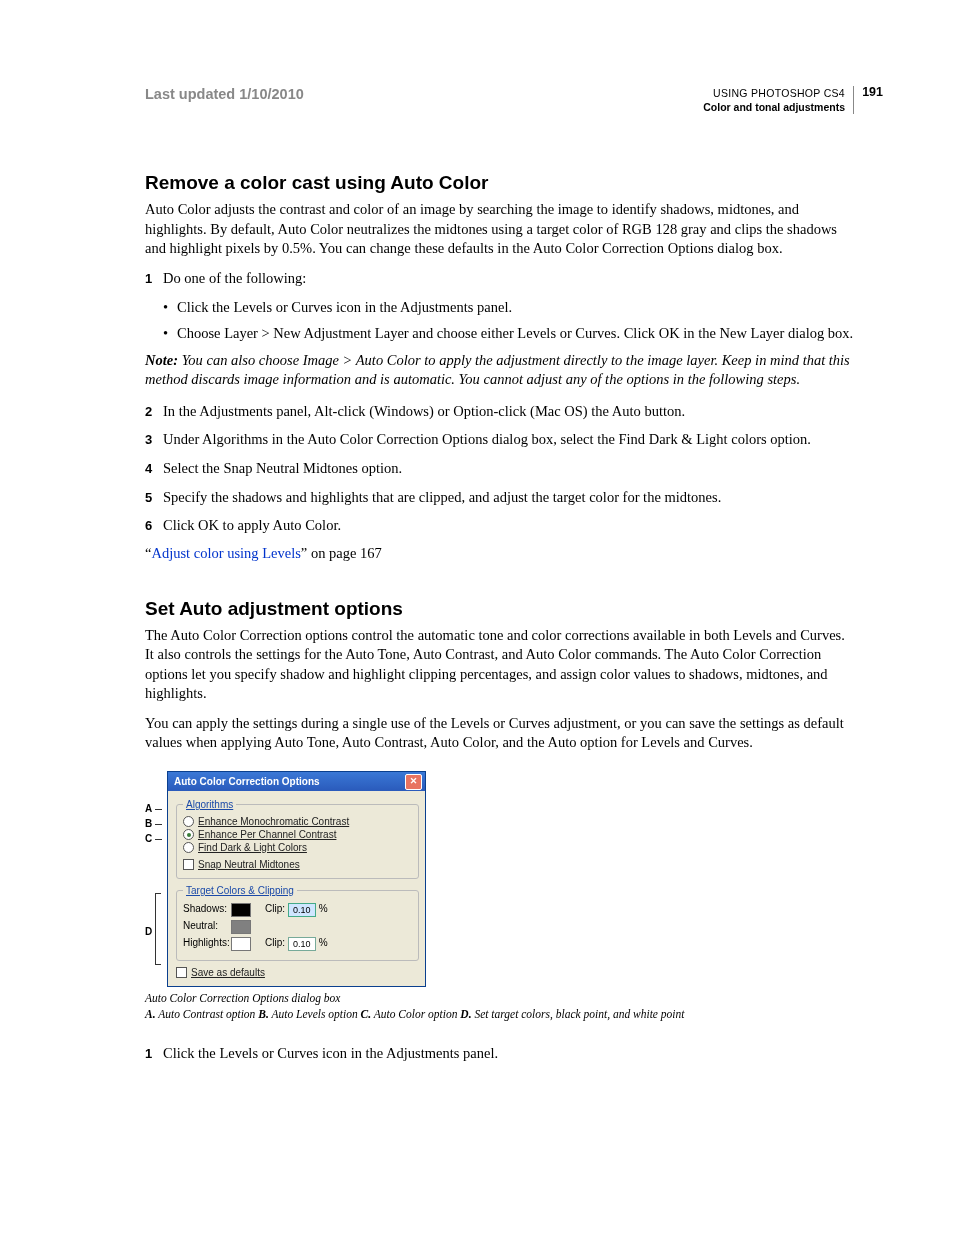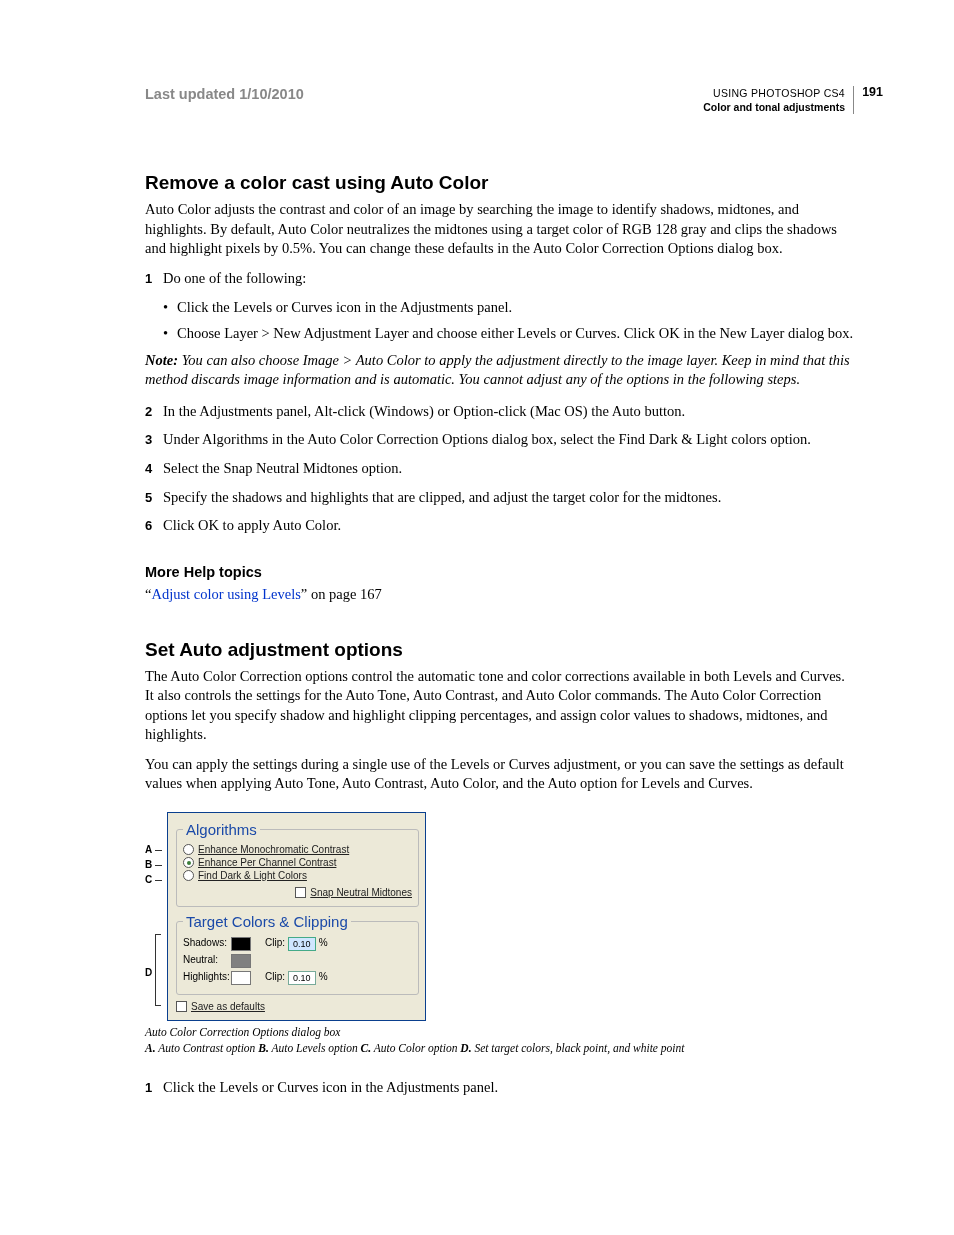--- a/index.html
+++ b/index.html
@@ -150,21 +150,21 @@
     display:flex; align-items:center; justify-content:center;
     margin-bottom: 4px;
     border-radius:2px;
   }
   fieldset {
     border: 1px solid #bbb;
     border-radius: 3px;
     padding: 4px 6px 6px 6px;
     margin: 0 0 6px 0;
   }
-  legend { color: #1b4aa8; font-size: 15px; padding: 0 3px;}
+  legend { color: #1b4aa8; font-size: 10px; padding: 0 3px; text-decoration: underline;}
   .radio, .check { display:flex; align-items:center; margin: 2px 0; color:#222;text-decoration:underline;}
   .radio .r {
     width: 9px; height: 9px; border:1px solid #555; border-radius:50%;
     margin-right: 4px; display:inline-flex; align-items:center; justify-content:center;
     background:#fff;
   }
   .radio .r.sel::after { content:""; width:4px; height:4px; background:#3a7d3a; border-radius:50%;}
   .check .c {
     width: 9px; height: 9px; border:1px solid #555; margin-right:4px; background:#fff;
   }
@@ -238,56 +238,59 @@
     <div class="num-item">
         <span class="n">5</span>
         <span class="t">Specify the shadows and highlights that are clipped, and adjust the target color for the midtones.</span>
       </div>
     <div class="num-item">
         <span class="n">6</span>
         <span class="t">Click OK to apply Auto Color.</span>
       </div>
   </div>
 
-  <div class="more-help">More Help topics</div>
   <div class="link-line"><span>“</span><span class="link">Adjust color using Levels</span><span>” on page 167</span></div>
 
   <div class="spacer"></div>
 
   <h2>Set Auto adjustment options</h2>
   <p class="body">The Auto Color Correction options control the automatic tone and color corrections available in both Levels and Curves. It also controls the settings for the Auto Tone, Auto Contrast, and Auto Color commands. The Auto Color Correction options let you specify shadow and highlight clipping percentages, and assign color values to shadows, midtones, and highlights.</p>
   <p class="body">You can apply the settings during a single use of the Levels or Curves adjustment, or you can save the settings as default values when applying Auto Tone, Auto Contrast, Auto Color, and the Auto option for Levels and Curves.</p>
 
   <div class="fig-wrap">
     <div class="fig-row">
       <div class="labels-col">
         <div class="lbl" style="top:32px;"><span>A</span><span class="dash"></span></div>
         <div class="lbl" style="top:47px;"><span>B</span><span class="dash"></span></div>
         <div class="lbl" style="top:62px;"><span>C</span><span class="dash"></span></div>
         <div class="lbl" style="top:155px;"><span>D</span></div>
         <div class="bracketD" style="top:122px; height:70px;"></div>
       </div>
       <div class="dialog">
+        <div class="titlebar">
+          <span>Auto Color Correction Options</span>
+          <span class="closebtn">✕</span>
+        </div>
         <div class="dlg-body">
           <div class="dlg-left">
             <fieldset>
               <legend>Algorithms</legend>
               <div class="radio">
                   <span class="r"></span>
                   <span>Enhance Monochromatic Contrast</span>
                 </div>
               <div class="radio">
                   <span class="r sel"></span>
                   <span>Enhance Per Channel Contrast</span>
                 </div>
               <div class="radio">
                   <span class="r"></span>
                   <span>Find Dark &amp; Light Colors</span>
                 </div>
-              <div class="check" style="margin-top:6px;justify-content:flex-end;">
+              <div class="check" style="margin-top:6px;">
                   <span class="c"></span>
                   <span>Snap Neutral Midtones</span>
                 </div>
             </fieldset>
             <fieldset>
               <legend>Target Colors &amp; Clipping</legend>
               <div class="sw-row">
                 <span class="lab">Shadows:</span>
                 <span class="swatch black"></span>
                 <span>Clip:</span>&nbsp;<span class="clip-in sel">0.10</span><span class="pct">%</span>

